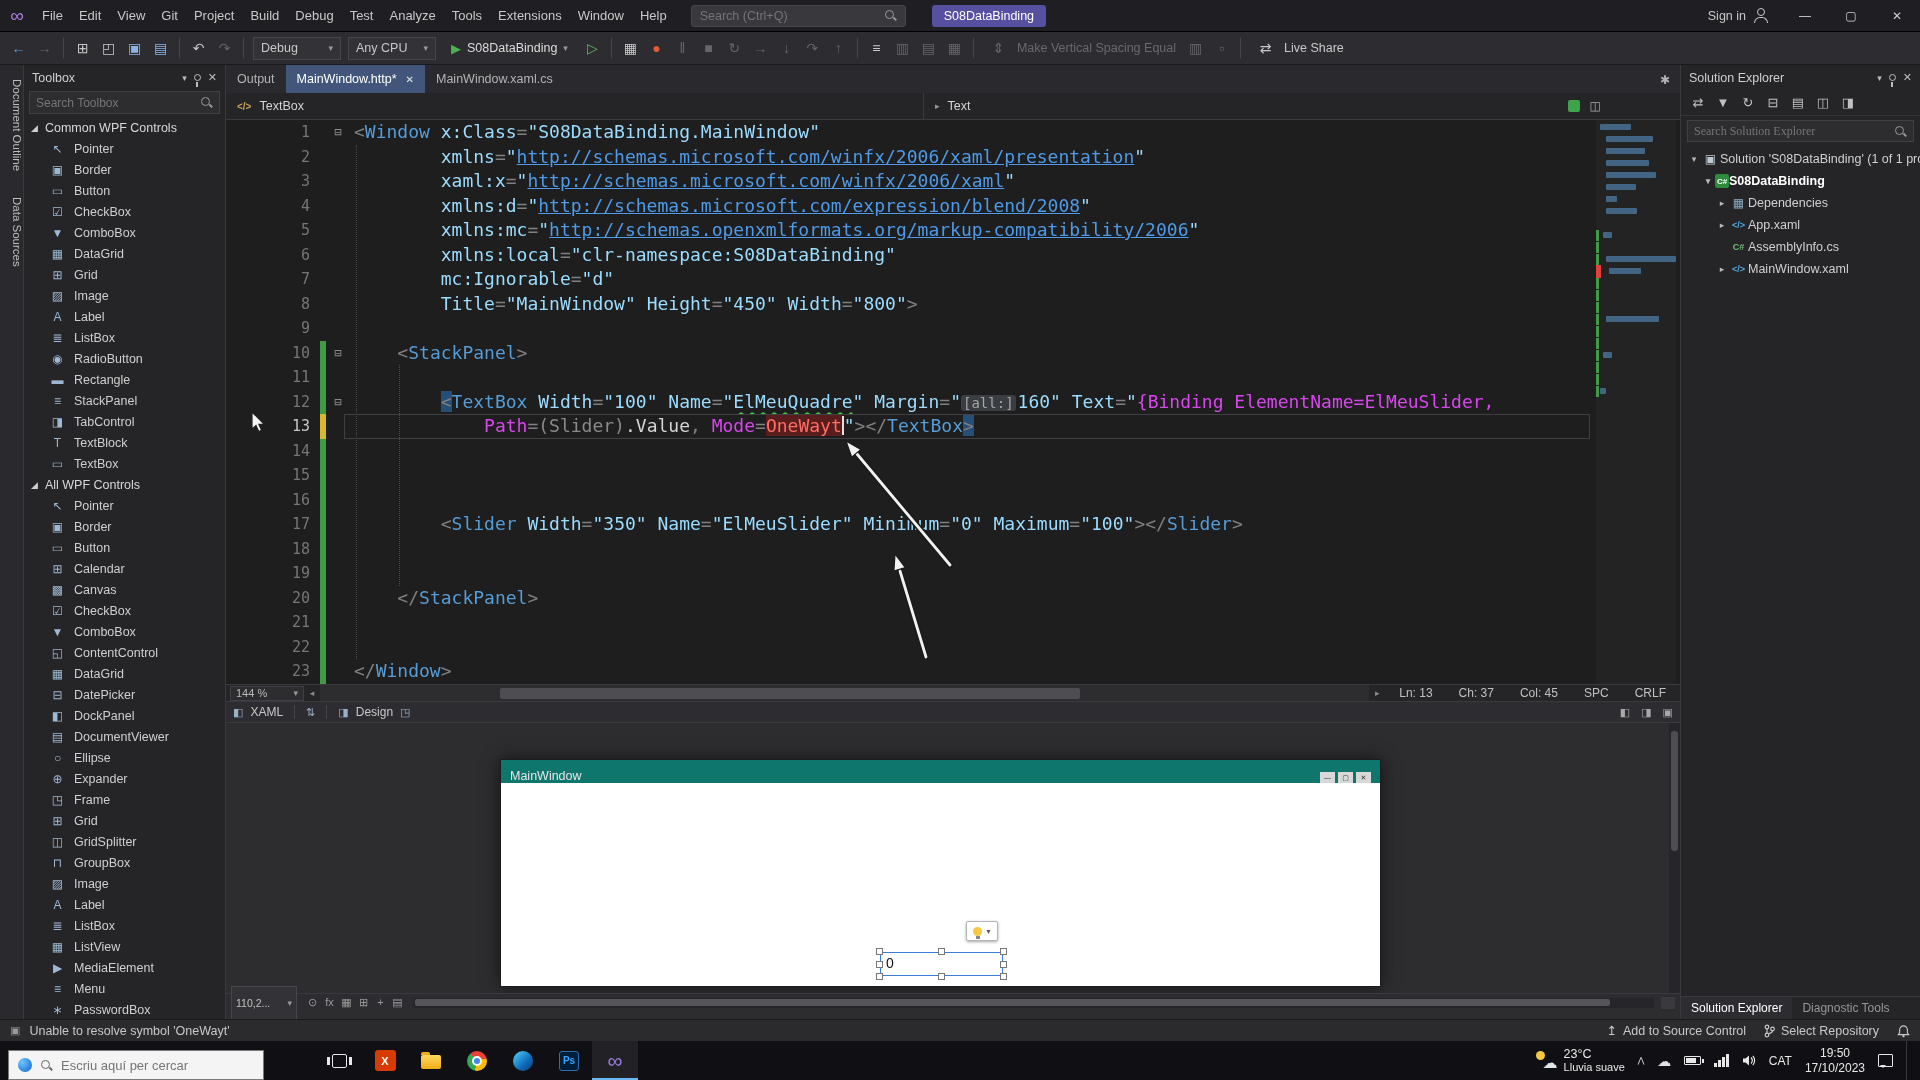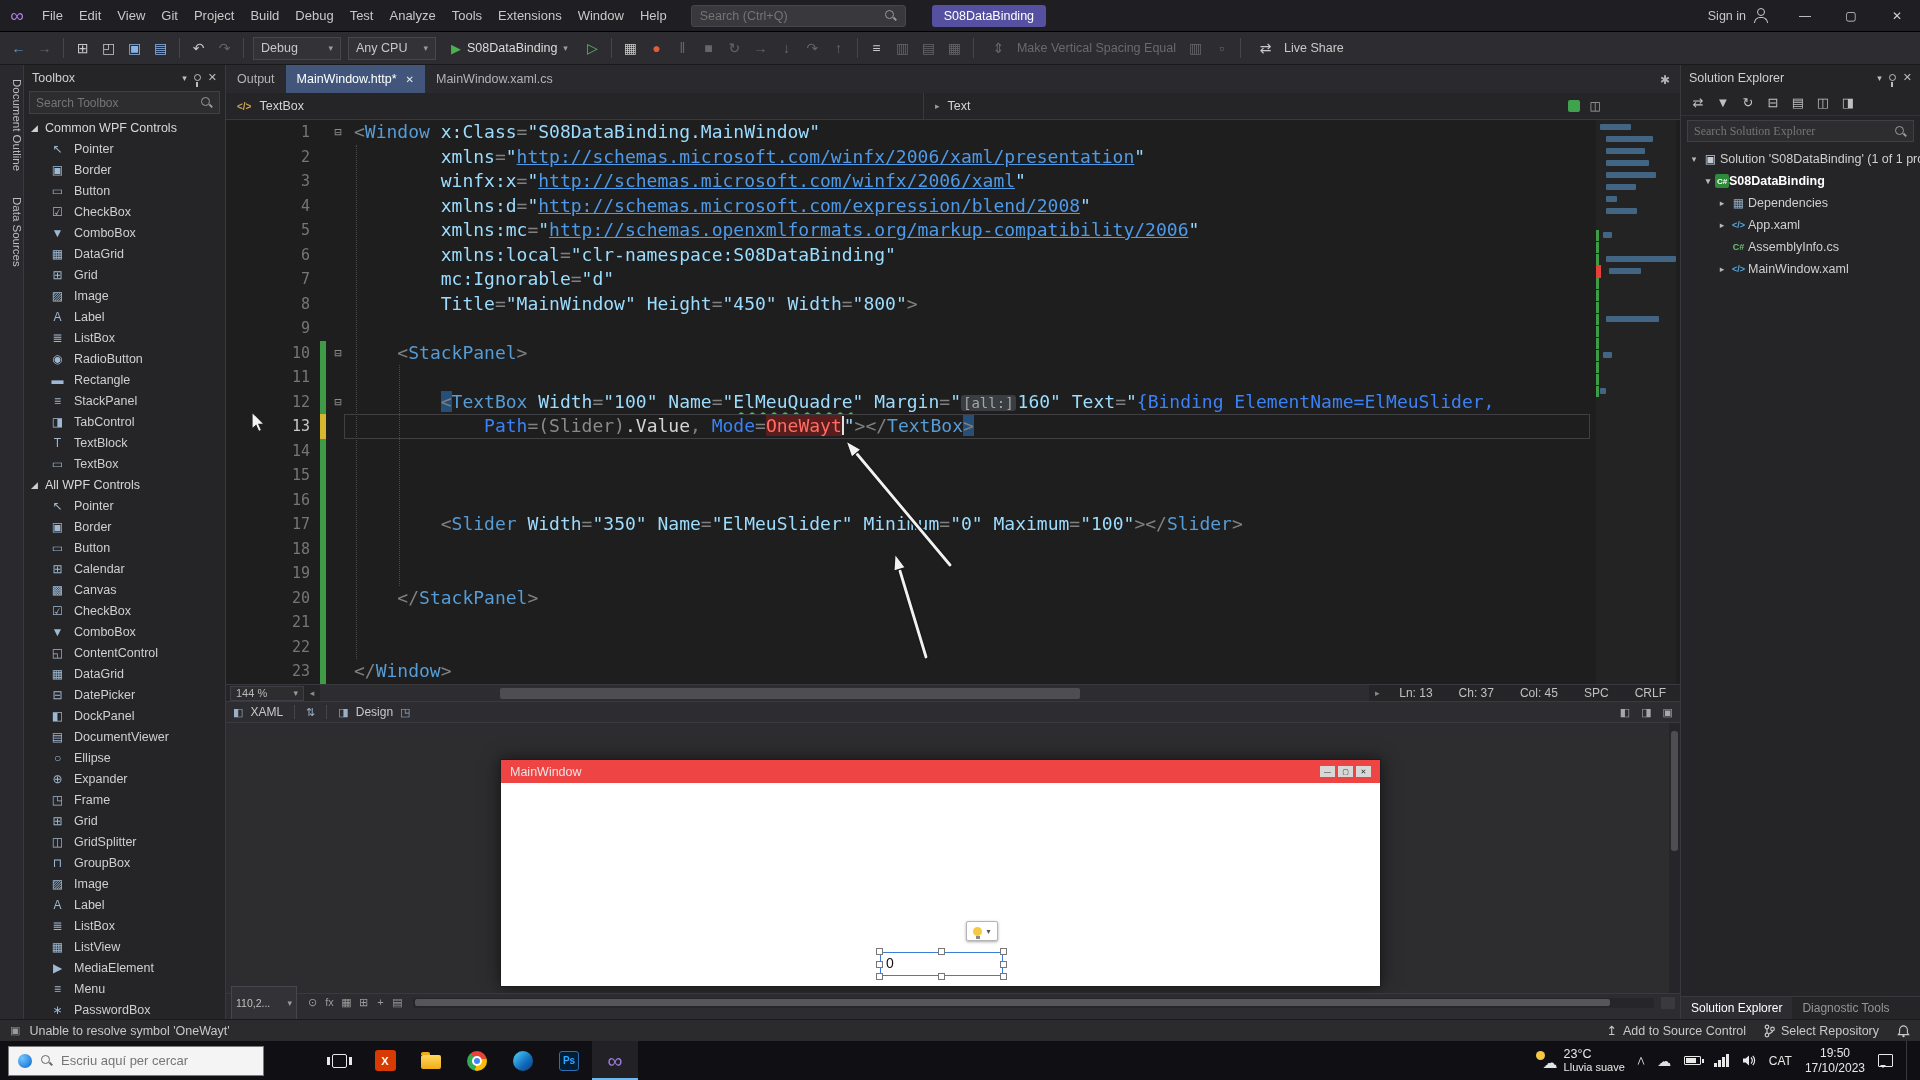--- a/index.html
+++ b/index.html
@@ -87,21 +87,21 @@
 .cl-num{width:66px;flex:none;text-align:right;padding-right:10px;color:#767676;font:15px/24.5px "DejaVu Sans Mono",monospace}
 .cl-num.curn{color:#c8c8c8}
 .cl-chg{width:6px;flex:none}
 .cl-chg.g{background:#3f9b45}
 .cl-chg.y{background:#d6b82e}
 .cl-fold{width:24px;flex:none;text-align:center;color:#8a8a8a;font:12px/24.5px "DejaVu Sans Mono",monospace}
 .cl-text{flex:1;white-space:pre;font:18px/24.5px "DejaVu Sans Mono",monospace;color:#d4d4d4;padding-left:4px;overflow:hidden}
 .cl.cur::after{content:"";position:absolute;left:118px;right:90px;top:0;bottom:0;border:1px solid #3f3f44;pointer-events:none}
 .tk.pln{color:#d4d4d4}.tk.pun{color:#808080}.tk.tag{color:#569cd6}.tk.att{color:#9cdcfe}.tk.val{color:#9cdcfe}
 .tk.url{color:#4e9ae8;text-decoration:underline}
-.tk.bnd{color:#3b82f6}.tk.gry{color:#8a8a8a}
+.tk.bnd{color:#d946ef}.tk.gry{color:#8a8a8a}
 .tk.err{color:#ff6e63;background:#5a1d1d}
 .tk.hl{background:#264f78}
 .tk.wavy{text-decoration:underline wavy #3fc73f;text-underline-offset:4px;text-decoration-thickness:1.5px}
 .tk.hint{background:#3a3d41;color:#a6a6a6;border-radius:3px;font-size:14px;padding:0 2px;margin-right:2px}
 .tk.caret{display:inline-block;width:2px;height:19px;background:#e0e0e0;vertical-align:-3px}
 .minimap{position:absolute;top:0;right:4px;width:80px;bottom:0;background:rgba(255,255,255,.025);z-index:2}
 .mm-stroke{position:absolute;height:6px;background:#4f7ca6;opacity:.75;border-radius:1px}
 .mm-chg{position:absolute;left:0;width:3px;height:11px;background:#3f9b45}
 .mm-chgy{position:absolute;left:0;width:3px;height:11px;background:#d6b82e}
 .mm-err{position:absolute;left:0;width:5px;height:13px;background:#e5413a}
@@ -114,21 +114,21 @@
 .pos{display:flex;gap:26px;padding:0 14px;color:#c0c0c0;font-size:12px;flex:none}
 
 .ed-split{position:absolute;top:636px;height:22px;left:0;right:0;background:#2d2d31;border-top:1px solid #3a3a3e;border-bottom:1px solid #3a3a3e;display:flex;align-items:center;gap:7px;padding:0 7px;font-size:12px;color:#c8c8c8}
 .sp-ico{color:#9ab0c8;font-size:11px}
 .sp-sep{width:1px;height:14px;background:#46464a;margin:0 4px}
 .sp-right{margin-left:auto;display:flex;gap:11px;color:#a8a8a8;font-size:11px}
 
 .ed-design{position:absolute;top:658px;left:0;right:0;bottom:0;background:#2d2d30;overflow:hidden}
 .d-surface{position:absolute;top:0;left:0;right:0;height:270px;overflow:hidden}
 .preview{position:absolute;left:274px;top:36px;width:881px;height:228px;background:#fff;box-shadow:0 0 16px rgba(0,0,0,.55);border:1px solid #1c1c1c}
-.pv-title{height:23px;background:#ef4444;display:flex;align-items:center;padding:0 9px;color:#e6e6e6;font-size:12.5px}
+.pv-title{height:23px;background:#0f766e;display:flex;align-items:flex-end;padding:0 9px;color:#e6e6e6;font-size:12.5px}
 .pv-btns{margin-left:auto;display:flex;gap:3px}
 .pv-btn{width:15px;height:11px;background:#d8d8d8;font-size:7px;color:#333;display:flex;align-items:center;justify-content:center}
 .pv-body{position:relative;height:203px;background:#fff}
 .pv-textbox{position:absolute;left:379px;top:169px;width:123px;height:24px;border:1px solid #3b7dd8;background:#fff}
 .pv-tbtext{font-size:14px;color:#111;padding:2px 5px}
 .handle{position:absolute;width:7px;height:7px;background:#fff;border:1px solid #777}
 .bulb-box{position:absolute;left:465px;top:138px;width:32px;height:20px;background:#fff;border:1px solid #b5b5b5;border-radius:2px;box-shadow:0 1px 3px rgba(0,0,0,.35);display:flex;align-items:center;justify-content:center;gap:4px}
 .bulb{width:9px;height:9px;background:#f6c945;border-radius:50%;position:relative}
 .bulb::after{content:"";position:absolute;left:2.5px;top:9px;width:4px;height:3px;background:#8a8a8a}
 .bulb-caret{font-size:8px;color:#555}
@@ -162,21 +162,21 @@
 .se-tab.active{color:#fff;background:#2d2d31}
 
 
 .statusbar{position:absolute;left:0;right:0;bottom:39px;height:22px;background:#2b2b2e;border-top:1px solid #1a1a1c;display:flex;align-items:center;font-size:12.5px;color:#c8c8c8;padding:0 10px;gap:9px}
 .sb-ico{color:#9a9a9a;font-size:11px}
 .sb-right{margin-left:auto;display:flex;align-items:center;gap:18px}
 .sb-item{display:flex;align-items:center;gap:6px}
 .sb-item svg{display:block}
 
 
-.taskbar{position:absolute;left:0;right:0;bottom:0;height:39px;background:#101014;display:flex;align-items:center}
+.taskbar{position:absolute;left:0;right:0;bottom:0;height:39px;background:#101014;display:flex;align-items:flex-end}
 .tk-search{margin-left:8px;width:256px;height:30px;background:#f4f4f4;display:flex;align-items:center;gap:8px;padding:0 9px;border:1px solid #7a7a7a;flex:none}
 .tk-search input{flex:1;border:0;outline:0;background:none;color:#555;font-size:13px;font-family:inherit;min-width:0}
 .tk-search .mag::before{border-color:#666}
 .tk-search .mag::after{background:#666}
 .tk-logo{width:14px;height:14px;border-radius:50%;background:radial-gradient(circle at 30% 30%,#6ec6ff,#0b63ce);flex:none}
 .tk-apps{display:flex;margin-left:52px}
 .tk-app{width:46px;height:39px;display:flex;align-items:center;justify-content:center;position:relative}
 .tk-app.active{background:rgba(255,255,255,.08);box-shadow:inset 0 -2px 0 #6cb8f0}
 .i-taskview{width:15px;height:14px;border:1.7px solid #e8e8e8;border-radius:2px;position:relative}
 .i-taskview::before{content:"";position:absolute;left:-6px;top:2px;width:3px;height:8px;background:#e8e8e8}
@@ -557,21 +557,21 @@
               <span class="cl-num">2</span>
               <span class="cl-chg "></span>
               <span class="cl-fold"></span>
               <span class="cl-text"><span class="tk pln">        </span><span class="tk att">xmlns</span><span class="tk pun">=</span><span class="tk val">"</span><span class="tk url">http://schemas.microsoft.com/winfx/2006/xaml/presentation</span><span class="tk val">"</span></span>
             </div>
             <div class="cl">
               <span class="cl-glyph"></span>
               <span class="cl-num">3</span>
               <span class="cl-chg "></span>
               <span class="cl-fold"></span>
-              <span class="cl-text"><span class="tk pln">        </span><span class="tk att">winfx:x</span><span class="tk pun">=</span><span class="tk val">"</span><span class="tk url">http://schemas.microsoft.com/winfx/2006/xaml</span><span class="tk val">"</span></span>
+              <span class="cl-text"><span class="tk pln">        </span><span class="tk att">xaml:x</span><span class="tk pun">=</span><span class="tk val">"</span><span class="tk url">http://schemas.microsoft.com/winfx/2006/xaml</span><span class="tk val">"</span></span>
             </div>
             <div class="cl">
               <span class="cl-glyph"></span>
               <span class="cl-num">4</span>
               <span class="cl-chg "></span>
               <span class="cl-fold"></span>
               <span class="cl-text"><span class="tk pln">        </span><span class="tk att">xmlns:d</span><span class="tk pun">=</span><span class="tk val">"</span><span class="tk url">http://schemas.microsoft.com/expression/blend/2008</span><span class="tk val">"</span></span>
             </div>
             <div class="cl">
               <span class="cl-glyph"></span>

